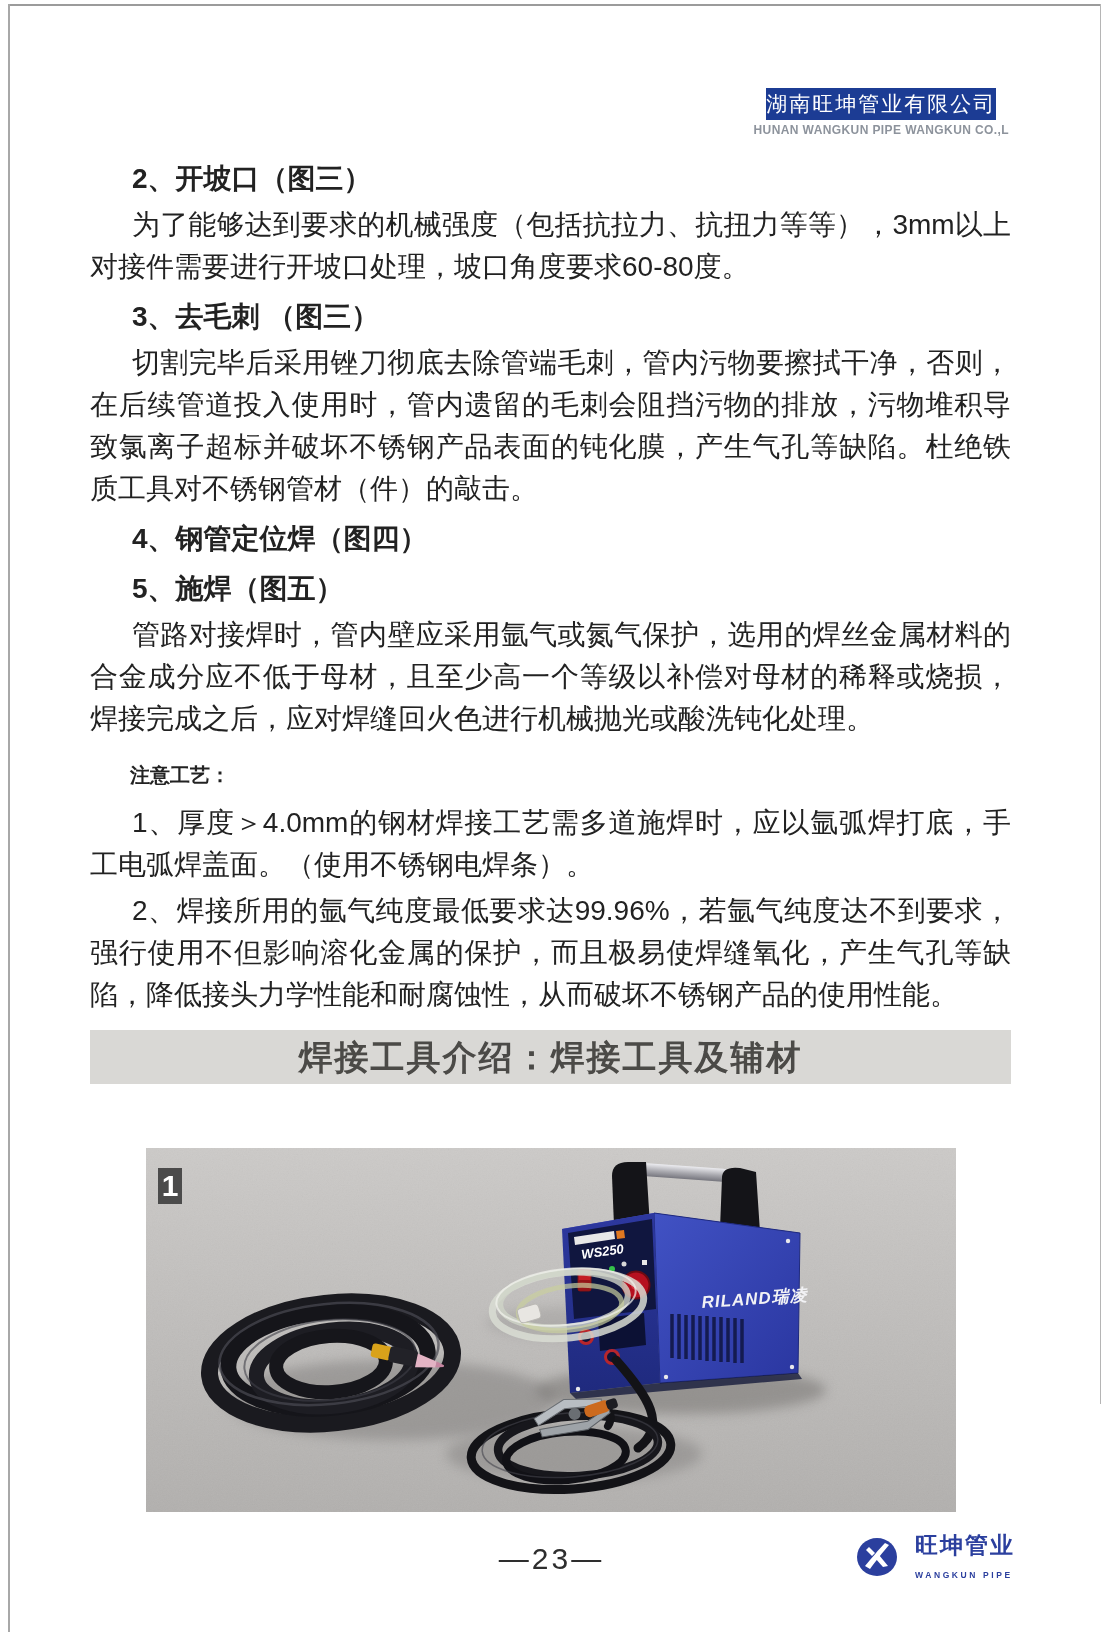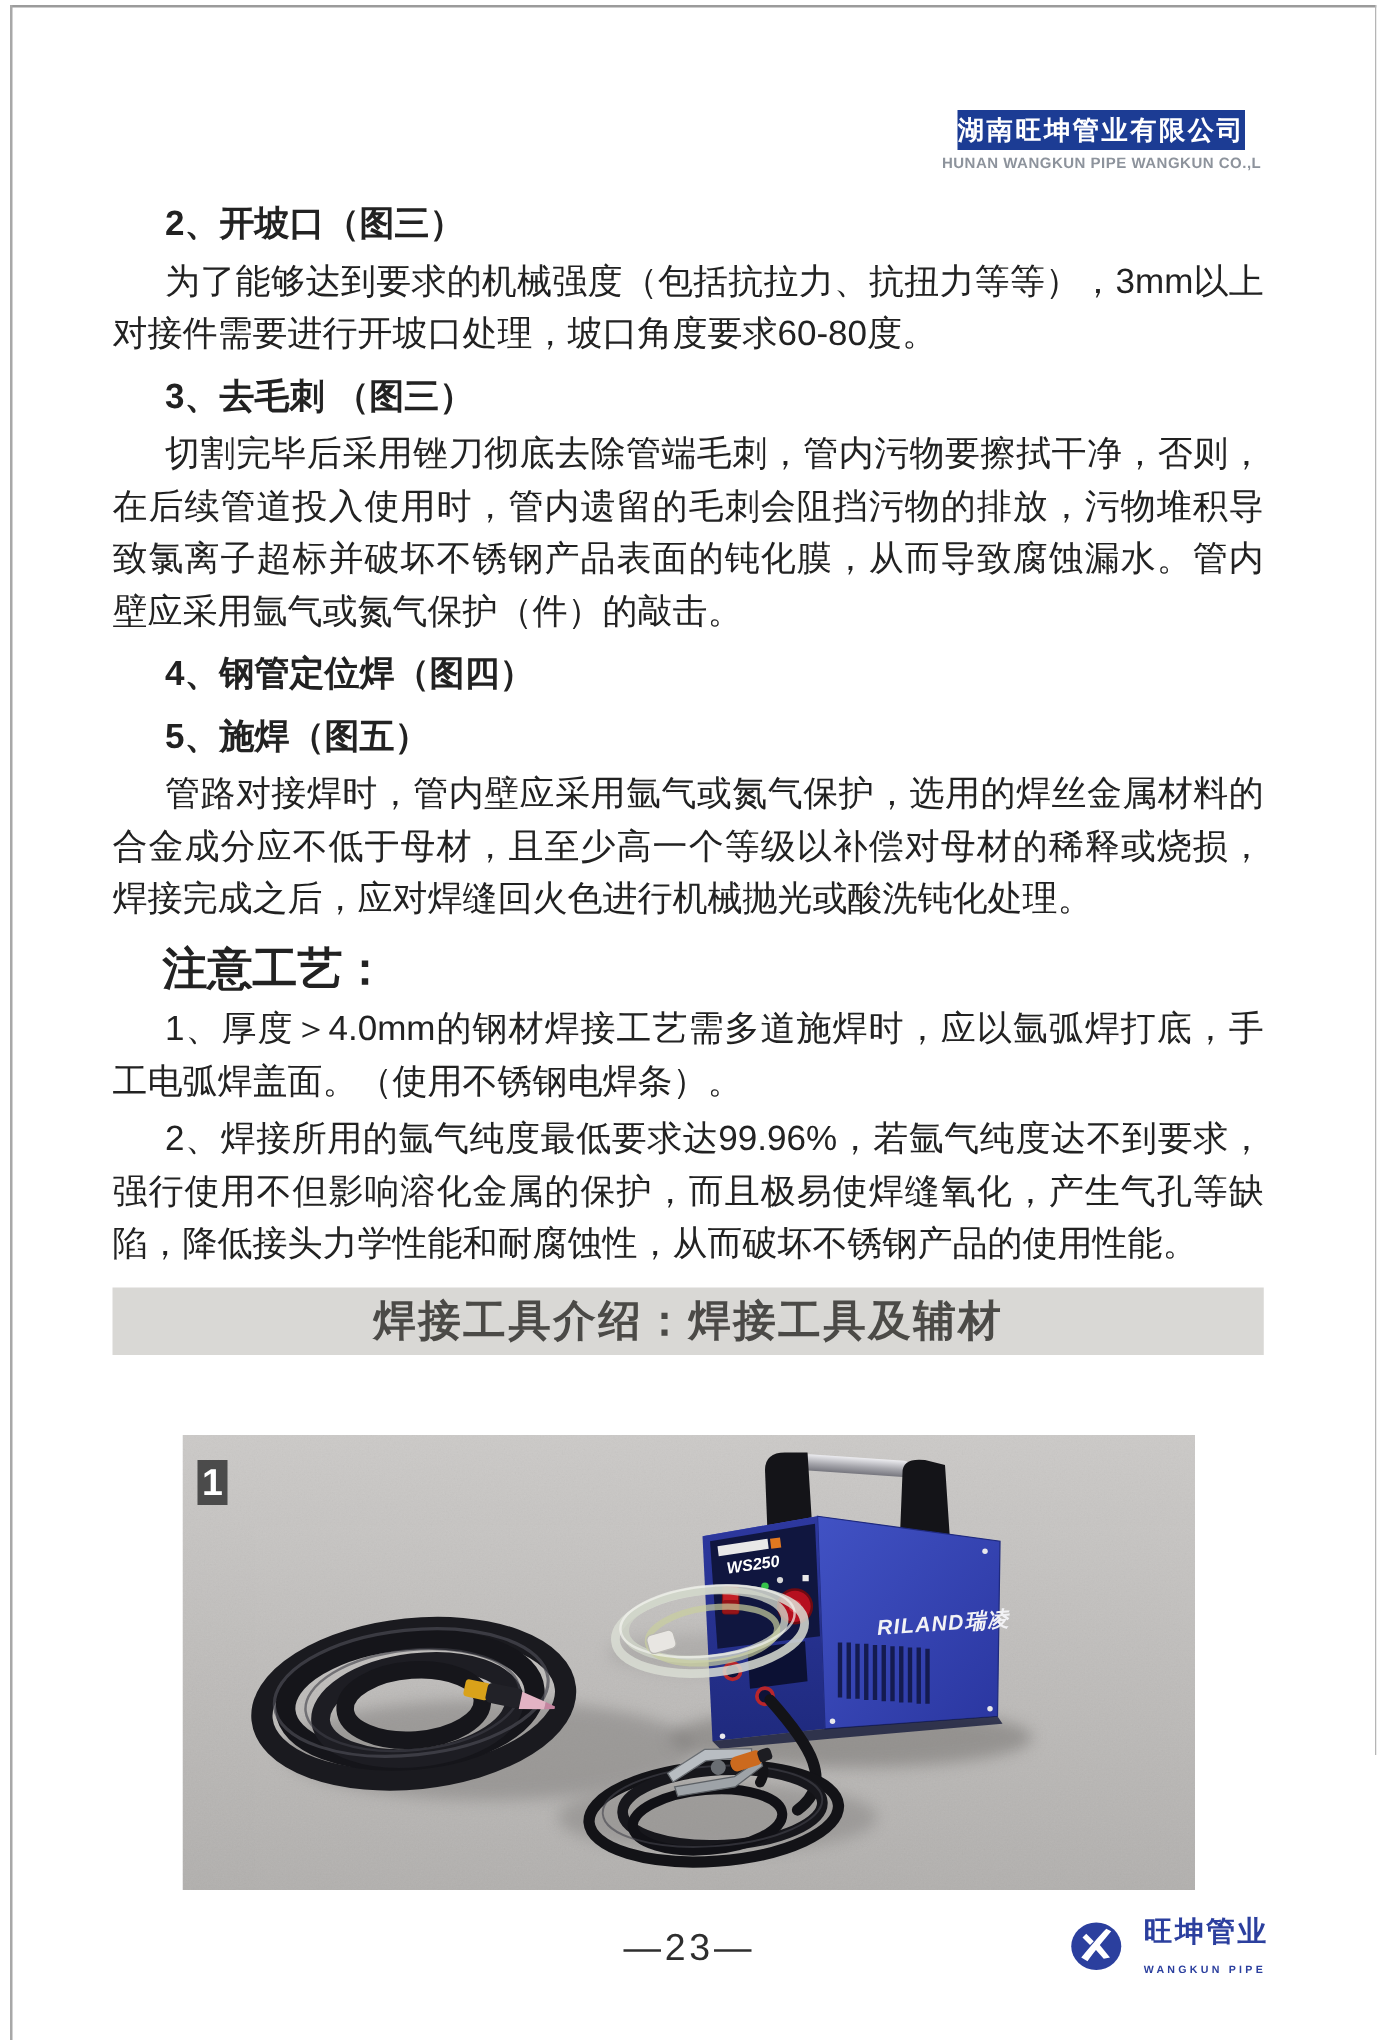--- a/index.html
+++ b/index.html
@@ -7,33 +7,33 @@
     position:relative;width:1103px;height:1632px;background:#ffffff;overflow:hidden;
     font-family:"Liberation Sans","DejaVu Sans",sans-serif;color:#262626;
   }
   .edge-top{position:absolute;left:8px;right:2px;top:4px;height:2px;background:#9b9b9b;}
   .edge-left{position:absolute;left:8px;top:4px;bottom:0;width:2px;background:#a8a8a8;}
   .edge-right{position:absolute;right:2px;top:4px;height:1400px;width:1px;background:#b5b5b5;}
 
   .header{position:absolute;top:88px;right:94px;text-align:center;}
   .header-box{
     display:inline-block;background:#1c3c94;color:#ffffff;
-    font-family:"Liberation Serif","DejaVu Serif",serif;font-weight:bold;
+    font-family:"Liberation Serif","DejaVu Serif",serif;font-weight:normal;
     font-size:21px;line-height:30px;padding:1px 0;letter-spacing:2px;min-width:175px;
   }
   .header-en{margin-top:3px;color:#8d939c;font-size:12px;font-weight:bold;letter-spacing:0.4px;white-space:nowrap;}
 
   .content{
     position:absolute;left:90px;top:150px;width:921px;
     font-size:28px;line-height:42px;text-align:justify;color:#222222;
   }
   .blk{margin:0;}
   .blk-h{margin-top:8px;font-weight:bold;text-indent:42px;}
   .blk-p{margin-top:4px;text-indent:42px;}
-  .blk-note{margin-top:12px;font-weight:bold;font-size:36px;line-height:46px;text-indent:40px;}
+  .blk-note{margin-top:12px;font-weight:bold;font-size:20px;line-height:46px;text-indent:40px;}
 
   .banner{
     margin-top:14px;background:#d9d8d5;color:#4b4a47;
     font-weight:bold;font-size:34px;line-height:38px;letter-spacing:2px;
     text-align:center;padding:8px 0;text-indent:0;
   }
 
   .figure{position:absolute;left:146px;top:1148px;width:810px;height:364px;}
   .figure svg{display:block;}
 
@@ -56,21 +56,21 @@
 
   <div class="header">
     <div class="header-box">湖南旺坤管业有限公司</div>
     <div class="header-en">HUNAN WANGKUN PIPE WANGKUN CO.,L</div>
   </div>
 
   <div class="content">
     <div class="blk blk-h">2、开坡口（图三）</div>
     <div class="blk blk-p">为了能够达到要求的机械强度（包括抗拉力、抗扭力等等），3mm以上对接件需要进行开坡口处理，坡口角度要求60-80度。</div>
     <div class="blk blk-h">3、去毛刺 （图三）</div>
-    <div class="blk blk-p">切割完毕后采用锉刀彻底去除管端毛刺，管内污物要擦拭干净，否则，在后续管道投入使用时，管内遗留的毛刺会阻挡污物的排放，污物堆积导致氯离子超标并破坏不锈钢产品表面的钝化膜，从而导致腐蚀漏水。管内壁应采用氩气或氮气保护（件）的敲击。</div>
+    <div class="blk blk-p">切割完毕后采用锉刀彻底去除管端毛刺，管内污物要擦拭干净，否则，在后续管道投入使用时，管内遗留的毛刺会阻挡污物的排放，污物堆积导致氯离子超标并破坏不锈钢产品表面的钝化膜，产生气孔等缺陷。杜绝铁质工具对不锈钢管材（件）的敲击。</div>
     <div class="blk blk-h">4、钢管定位焊（图四）</div>
     <div class="blk blk-h">5、施焊（图五）</div>
     <div class="blk blk-p">管路对接焊时，管内壁应采用氩气或氮气保护，选用的焊丝金属材料的合金成分应不低于母材，且至少高一个等级以补偿对母材的稀释或烧损，焊接完成之后，应对焊缝回火色进行机械抛光或酸洗钝化处理。</div>
     <div class="blk blk-note">注意工艺：</div>
     <div class="blk blk-p">1、厚度＞4.0mm的钢材焊接工艺需多道施焊时，应以氩弧焊打底，手工电弧焊盖面。（使用不锈钢电焊条）。</div>
     <div class="blk blk-p">2、焊接所用的氩气纯度最低要求达99.96%，若氩气纯度达不到要求，强行使用不但影响溶化金属的保护，而且极易使焊缝氧化，产生气孔等缺陷，降低接头力学性能和耐腐蚀性，从而破坏不锈钢产品的使用性能。</div>
     <div class="banner">焊接工具介绍：焊接工具及辅材</div>
   </div>
 
   <div class="figure">

